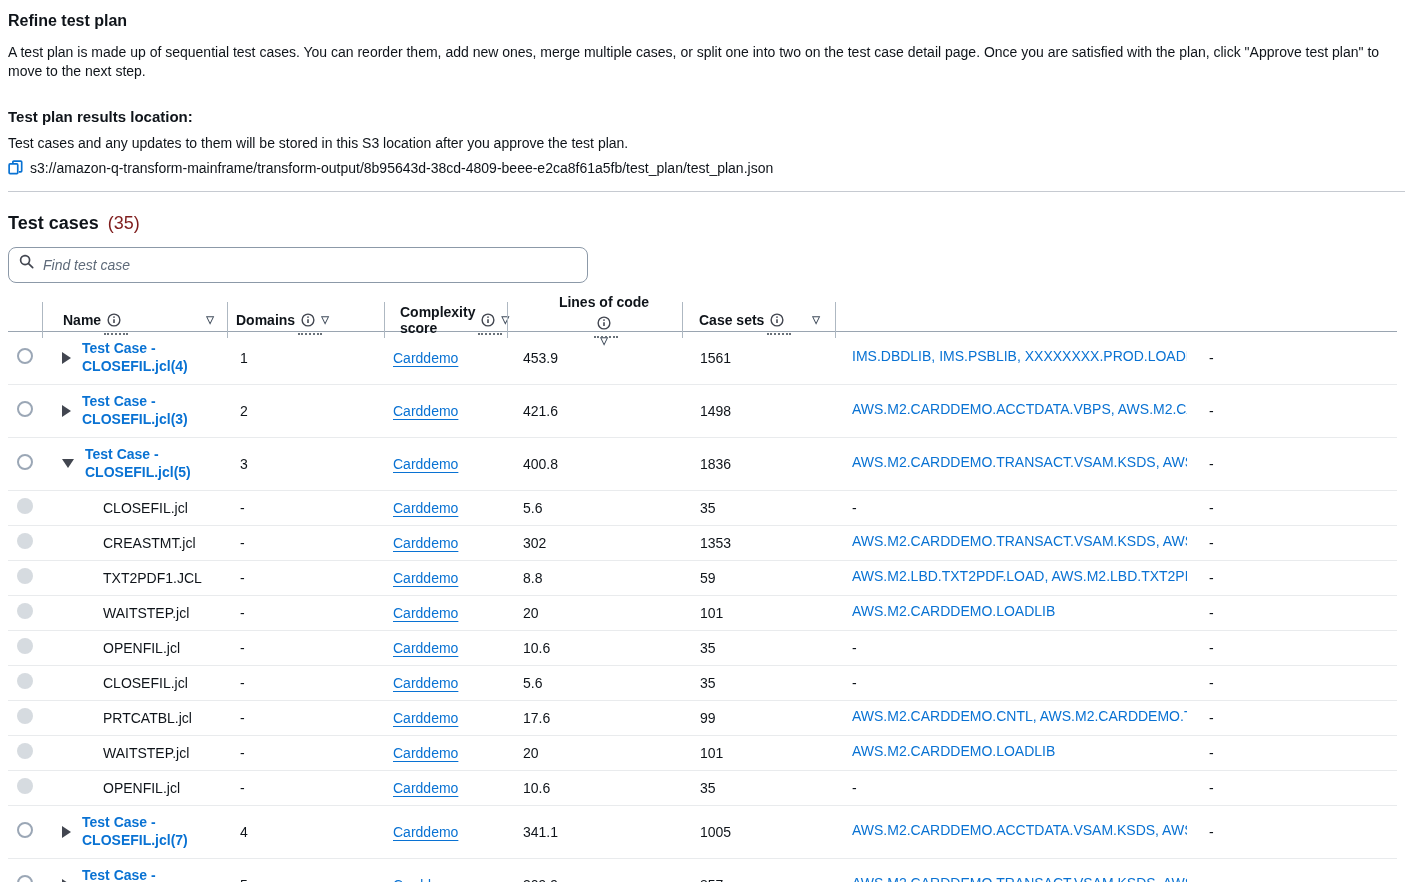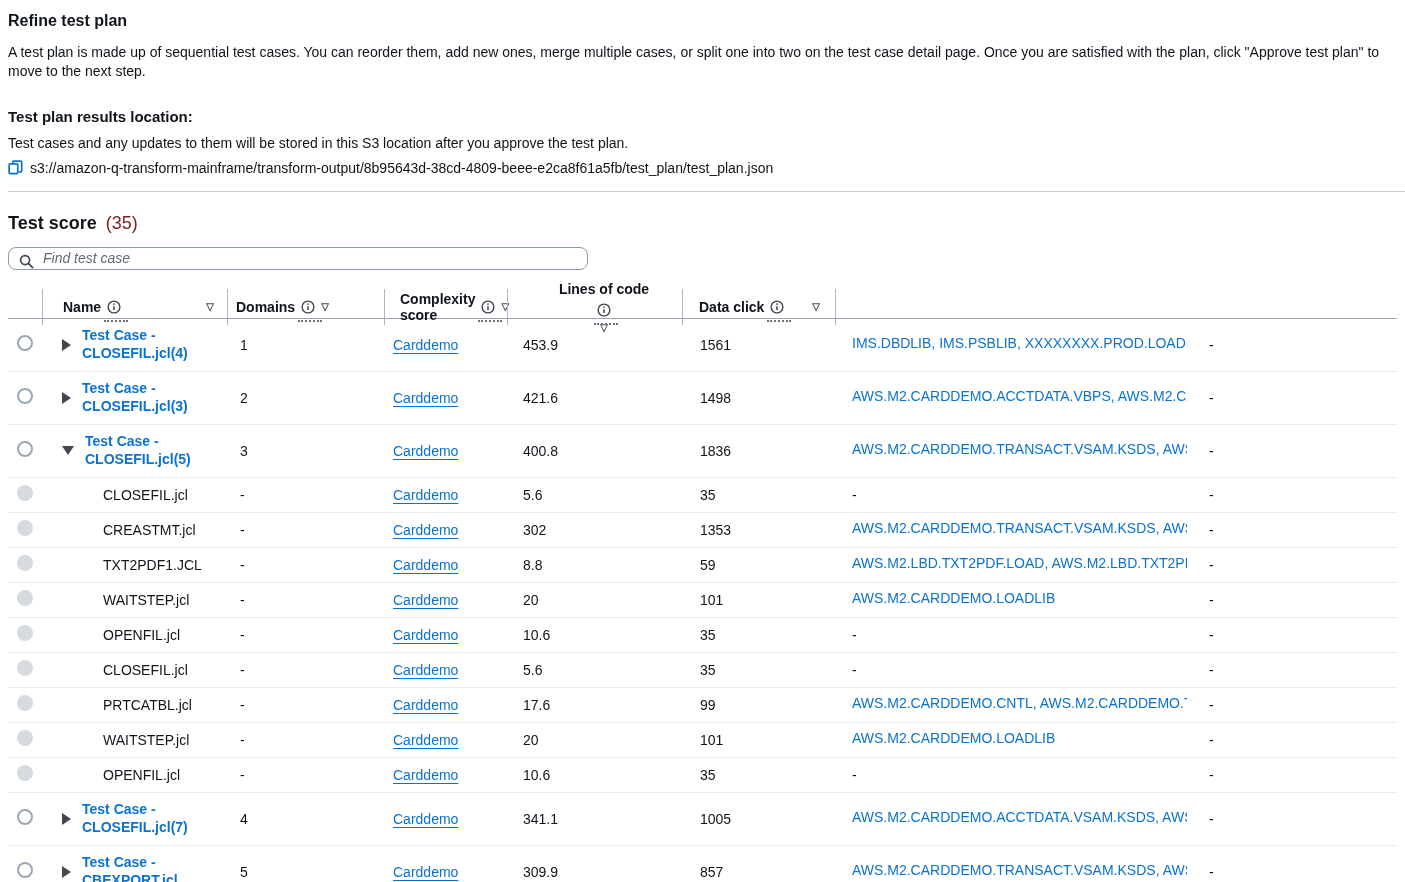--- a/index.html
+++ b/index.html
@@ -13,21 +13,21 @@
   .loc-desc   { margin:10px 8px 0 8px; }
   .s3row { display:flex; align-items:center; gap:7px; margin:9px 8px 0 8px; }
   .s3row svg { flex:0 0 auto; }
   .hr { border:none; border-top:1px solid #c6cad1; margin:15px 0 0 8px; }
 
   
   .tc-head { margin:21px 8px 0 8px; font-size:18px; }
   .tc-head b { font-weight:bold; }
   .tc-count { color:#7f1d1d; font-weight:normal; margin-left:4px; }
 
-  .searchbox { position:relative; margin:13px 8px 0 8px; width:580px; height:23px; }
+  .searchbox { position:relative; margin:13px 8px 0 8px; width:580px; height:36px; }
   .searchbox input { width:100%; height:100%; border:1px solid #8c99a8; border-radius:8px;
      padding:0 10px 0 34px; font:italic 14px "Liberation Sans", sans-serif; color:#0f141a; outline:none; }
   .searchbox input::placeholder { color:#5f6b7a; font-style:italic; }
   .searchbox .mag { position:absolute; left:11px; top:7px; }
 
   
   .tbl { margin:11px 8px 0 8px; }
   .grid { display:grid; grid-template-columns:35px 185px 157px 123px 175px 153px 357px 1fr;
           align-items:center; }
   .thead { height:38px; border-bottom:1px solid #9aa5b1; font-weight:bold; }
@@ -87,21 +87,21 @@
   <svg width="15" height="15" viewBox="0 0 16 16">
     <rect x="1.2" y="4.2" width="9.2" height="10.4" rx="1" fill="none" stroke="#0972d3" stroke-width="1.8"></rect>
     <path d="M5.2 4V2.2c0-.6.4-1 1-1h7.4c.6 0 1 .4 1 1v9.4c0 .6-.4 1-1 1h-2" fill="none" stroke="#0972d3" stroke-width="1.8"></path>
   </svg>
   <span>s3://amazon-q-transform-mainframe/transform-output/8b95643d-38cd-4809-beee-e2ca8f61a5fb/test_plan/test_plan.json</span>
 </div>
 
 <hr class="hr">
 
 <div class="tc-head">
-  <b>Test score</b>
+  <b>Test cases</b>
   <span class="tc-count">(35)</span>
 </div>
 
 <div class="searchbox">
   <svg class="mag" width="15" height="15" viewBox="0 0 16 16">
     <circle cx="6.5" cy="6.5" r="4.8" fill="none" stroke="#424650" stroke-width="1.8"></circle>
     <line x1="10.2" y1="10.2" x2="14.6" y2="14.6" stroke="#424650" stroke-width="1.8" stroke-linecap="round"></line>
   </svg>
   <input type="text" placeholder="Find test case" style="">
 </div>
@@ -149,21 +149,21 @@
       <span class="infoi">
         <svg width="14" height="14" viewBox="0 0 16 16">
             <circle cx="8" cy="8" r="6.7" fill="none" stroke="#424650" stroke-width="1.6"></circle>
             <line x1="8" y1="7" x2="8" y2="11.4" stroke="#424650" stroke-width="1.8"></line>
             <circle cx="8" cy="4.6" r="1" fill="#424650"></circle>
           </svg>
       </span>
       <span class="sorticon">▽</span>
     </div>
     <div class="th divider" style="padding-left:16px;padding-right:16px;">
-      <span class="hdr-label">Data click</span>
+      <span class="hdr-label">Case sets</span>
       <span class="infoi">
         <svg width="14" height="14" viewBox="0 0 16 16">
             <circle cx="8" cy="8" r="6.7" fill="none" stroke="#424650" stroke-width="1.6"></circle>
             <line x1="8" y1="7" x2="8" y2="11.4" stroke="#424650" stroke-width="1.8"></line>
             <circle cx="8" cy="4.6" r="1" fill="#424650"></circle>
           </svg>
       </span>
       <span class="spacer"></span>
       <span class="sorticon">▽</span>
     </div>

